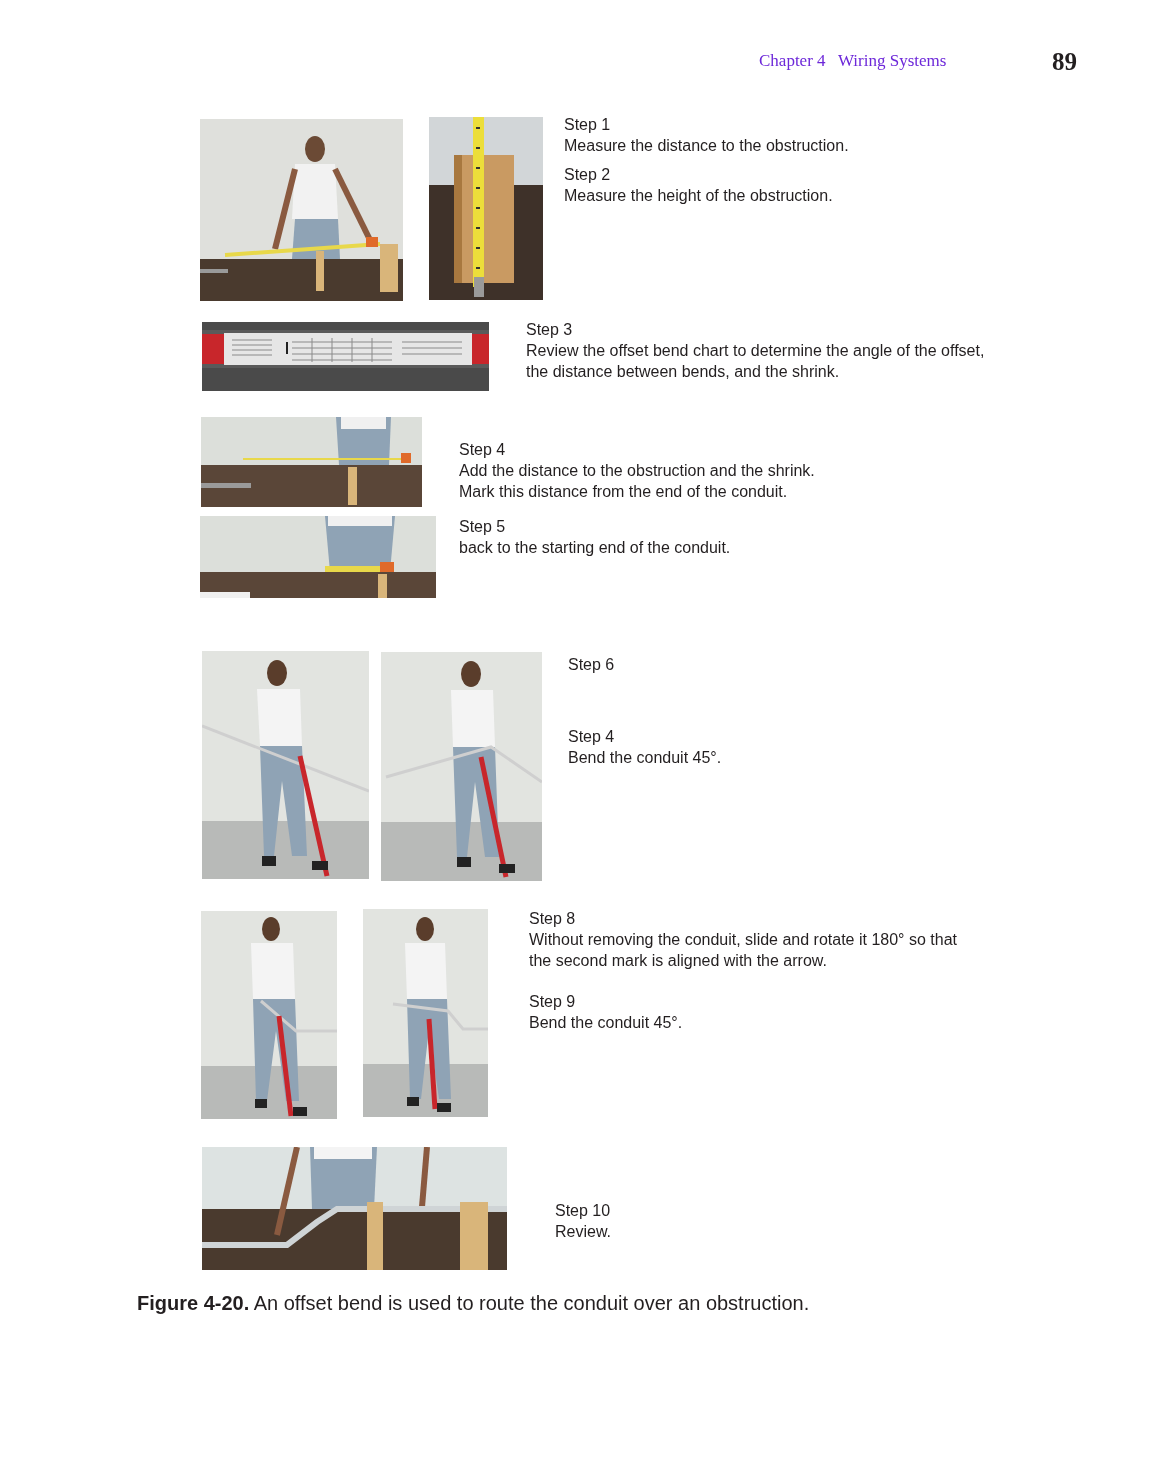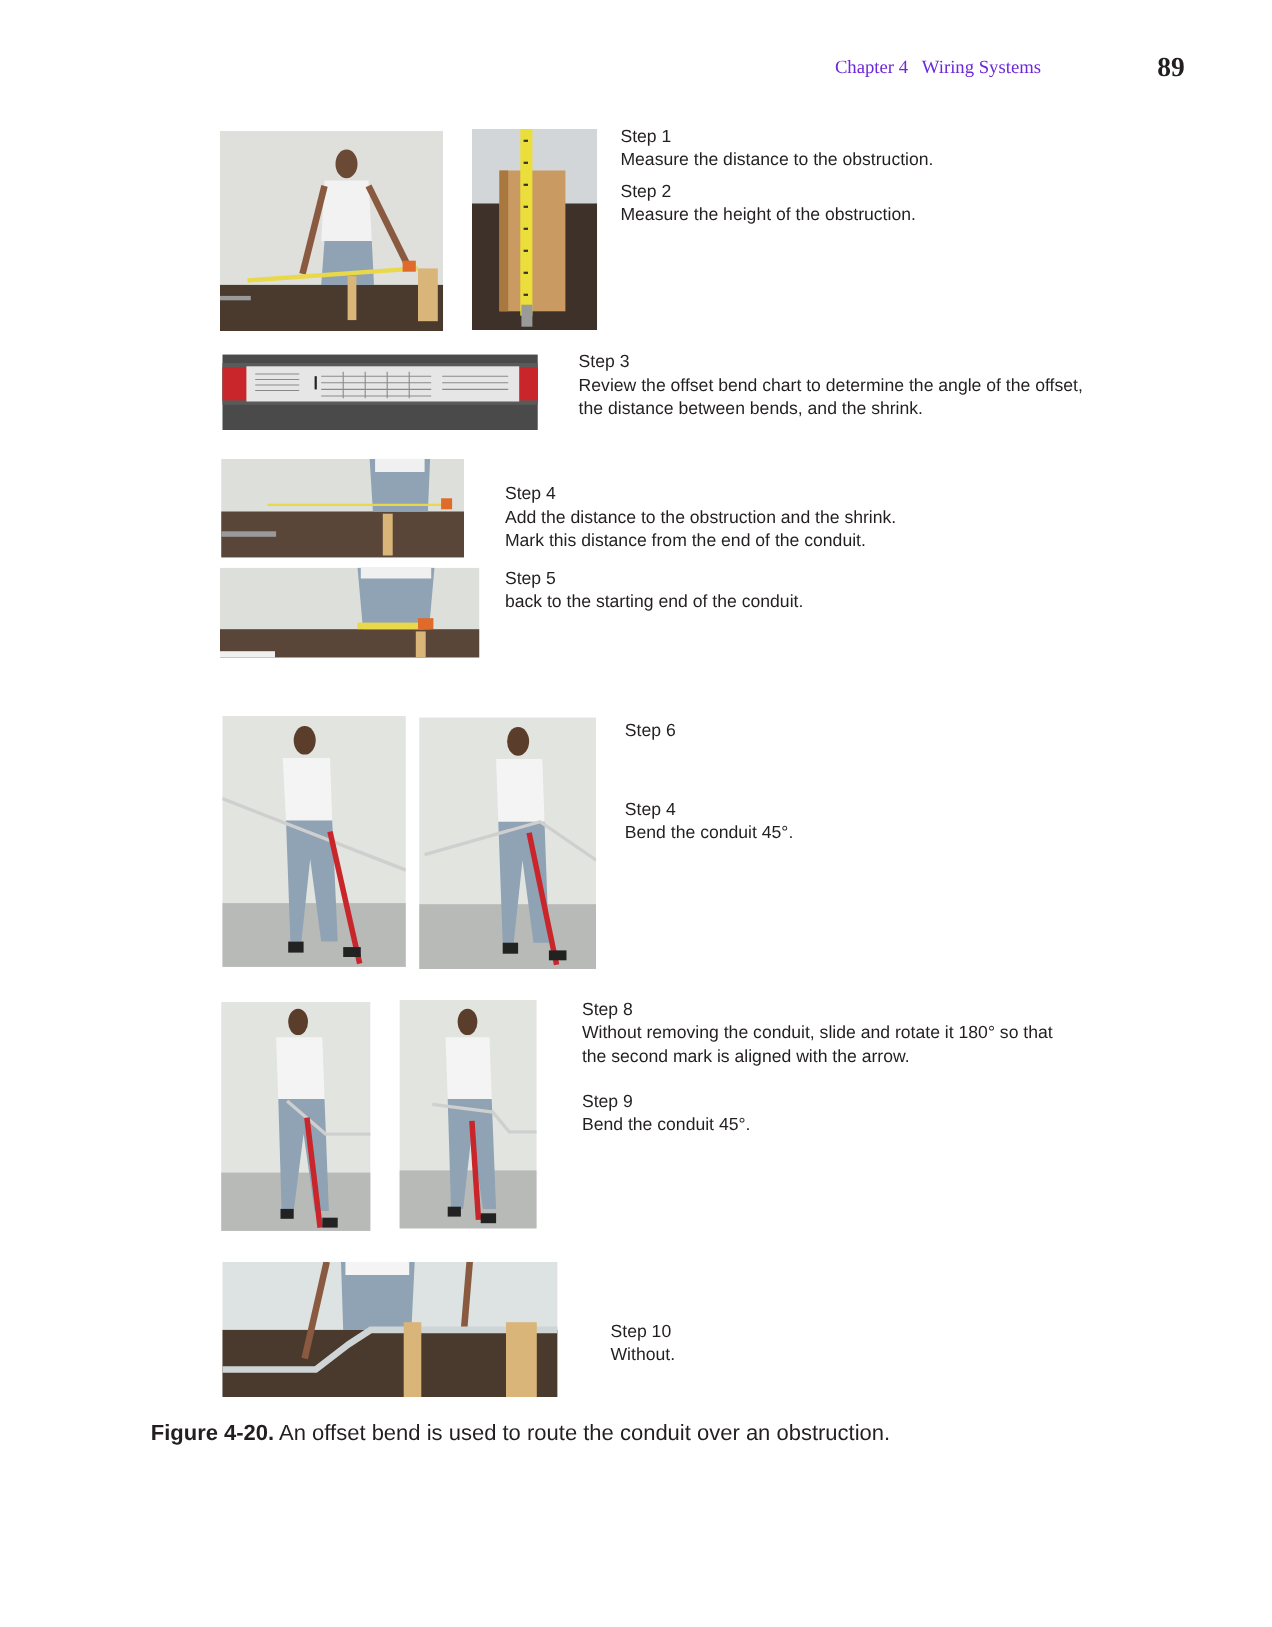--- a/index.html
+++ b/index.html
@@ -220,16 +220,16 @@
     <line x1="95" y1="0" x2="75" y2="88" stroke="#8a5a40" stroke-width="6"></line>
     <line x1="225" y1="0" x2="220" y2="60" stroke="#8a5a40" stroke-width="6"></line>
     <polyline points="0,98 85,98 115,75 135,62 305,62" fill="none" stroke="#cfd4d6" stroke-width="6"></polyline>
     <rect x="165" y="55" width="16" height="68" fill="#d9b57a"></rect>
     <rect x="258" y="55" width="28" height="68" fill="#d9b57a"></rect>
   </svg>
 </div>
 
 <div class="abs step" style="left:529px; top:1200px;margin-left:26px;">
   <span class="t">Step 10</span>
-  <span class="t">Without.</span>
+  <span class="t">Review.</span>
 </div>
 
 <div class="abs caption"><b>Figure 4-20.</b><span> An offset bend is used to route the conduit over an obstruction.</span></div>
 
 </body></html>

